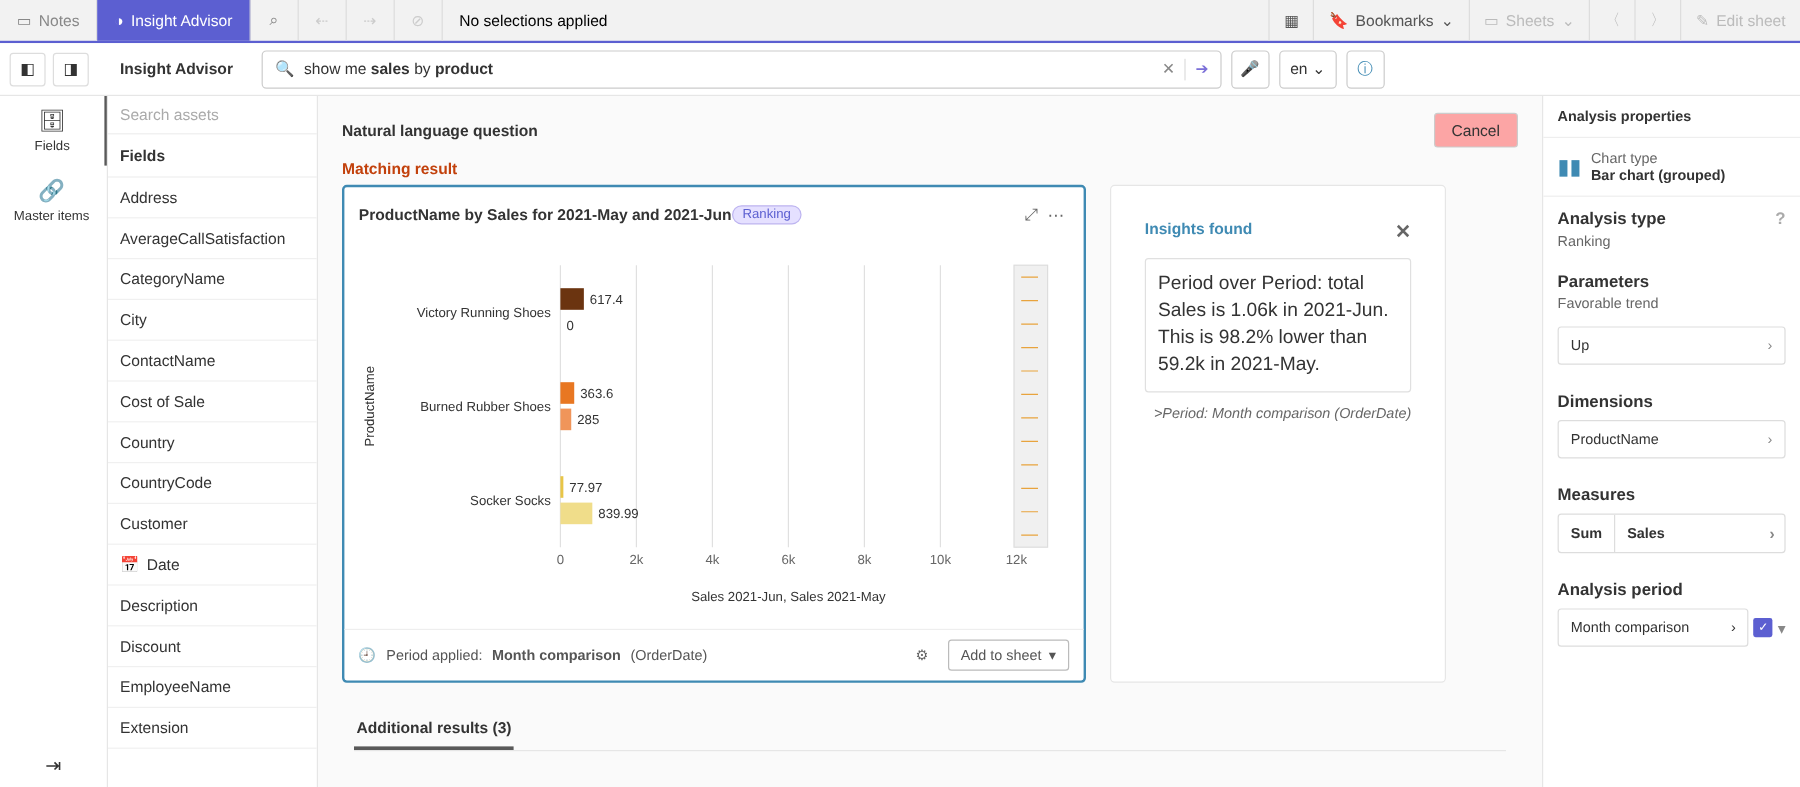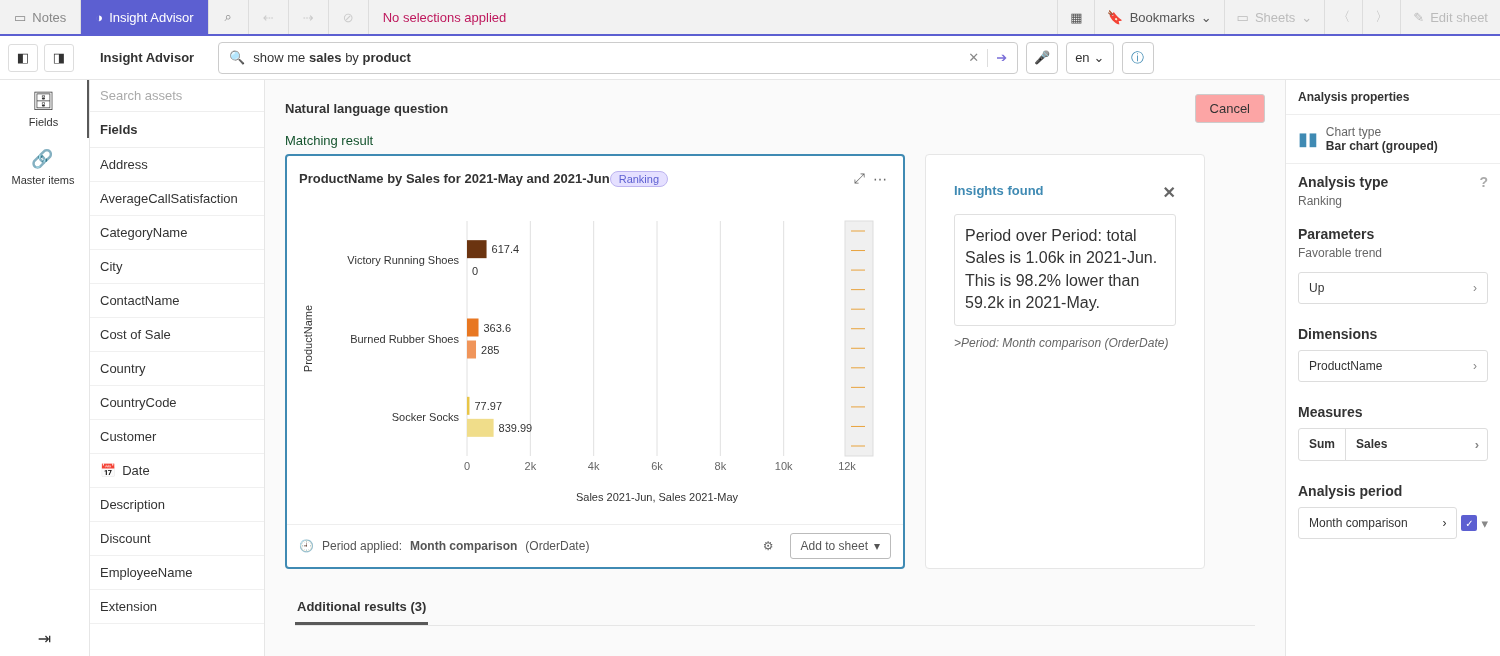--- a/index.html
+++ b/index.html
@@ -1,21 +1,21 @@
 <!DOCTYPE html>
 <html><head>
 <meta charset="utf-8">
 <style>
 * { box-sizing: border-box; margin: 0; padding: 0; font-family: -apple-system, BlinkMacSystemFont, "Segoe UI", Arial, sans-serif; }
 body { width: 1500px; height: 656px; background: #fff; font-size: 13px; color: #333; overflow: hidden; }
 .topbar { height: 36px; background: #f2f2f2; border-bottom: 2px solid #5C5FD1; display: flex; align-items: stretch; }
 .topbar .tab { display: flex; align-items: center; padding: 0 14px; gap: 6px; border-right: 1px solid #ddd; cursor: pointer; color: #888; }
 .topbar .tab.active { background: #5C5FD1; color: #fff; font-weight: 500; }
 .topbar .iconbtn { display:flex; align-items:center; justify-content:center; width:40px; border-right:1px solid #ddd; cursor:pointer; color:#888; }
-.topbar .noselections { display:flex; align-items:center; padding:11px 14px; color:#be185d; }
+.topbar .noselections { display:flex; align-items:center; padding:11px 14px; color:#000000; }
 .topbar .spacer { flex:1; }
 .topbar .rightbtn { display:flex; align-items:center; padding:0 12px; border-left:1px solid #ddd; gap:6px; color:#555; cursor:pointer; }
 .topbar .rightbtn.disabled { color:#bbb; cursor:default; }
 .subbar { height: 44px; display:flex; align-items:center; background:#fff; border-bottom:1px solid #e6e6e6; }
 .subbar .panel-toggles { display:flex; gap:0; padding:0 8px; }
 .subbar .panel-toggle { width:30px; height:28px; border:1px solid #ddd; border-radius:3px; display:flex; align-items:center; justify-content:center; cursor:pointer; margin-right:6px; }
 .subbar .title { font-weight:600; padding:0 12px; }
 .searchwrap { flex:1; display:flex; align-items:center; padding:0 12px; }
 .searchbox { flex:1; max-width:800px; height:32px; border:1px solid #ccc; border-radius:4px; display:flex; align-items:center; padding:0 10px; gap:8px; }
 .circbtn { width:32px; height:32px; border:1px solid #ccc; border-radius:4px; display:flex; align-items:center; justify-content:center; margin-left:8px; cursor:pointer; }
@@ -32,37 +32,37 @@
 .fieldspanel .fieldslist::-webkit-scrollbar { width:10px; }
 .fieldspanel .fieldslist::-webkit-scrollbar-thumb { background:#ccc; border-radius:4px; }
 .fieldspanel .fielditem { padding:9px 10px; border-bottom:1px solid #f0f0f0; cursor:pointer; display:flex; align-items:center; gap:6px; }
 .centerarea { flex:1; display:flex; flex-direction:column; background:#fafafa; overflow-y:auto; position:relative; }
 .centerarea::-webkit-scrollbar { width:10px; }
 .centerarea::-webkit-scrollbar-thumb { background:#ccc; border-radius:4px; }
 .nlq-head { display:flex; align-items:center; padding:14px 20px 10px; }
 .nlq-head .title { font-weight:600; }
 .nlq-head .spacer { flex:1; }
 .nlq-head .cancelbtn { border:1px solid #ccc; background:#fca5a5; padding:6px 14px; border-radius:3px; cursor:pointer; }
-.matching { padding:0 20px 6px; font-weight:400; color:#14532d; }
+.matching { padding:0 20px 6px; font-weight:700; color:#c2410c; }
 .resultsrow { display:flex; gap:20px; padding:0 20px 16px; }
 .chartcard { width:620px; border:2px solid #3F8AB3; border-radius:4px; background:#fff; display:flex; flex-direction:column; }
 .chartcard .cardhead { display:flex; align-items:center; padding:10px 12px; gap:0; }
 .chartcard .cardtitle { font-weight:600; font-size:13px; }
 .badge { background:#E5E0FF; color:#5C5FD1; border:1px solid #bdb4f0; padding:1px 8px; border-radius:10px; font-size:11px; font-weight:500; }
 .cardhead .spacer { flex:1; }
 .cardhead .iconbtn { cursor:pointer; color:#666; padding:4px; font-size:14px; }
 .chartbody { flex:1; position:relative; padding:10px 20px 10px 10px; height:310px; }
 .chartfooter { border-top:1px solid #eee; padding:8px 12px; display:flex; align-items:center; gap:8px; font-size:12px; color:#555; }
 .addsheet { margin-left:auto; border:1px solid #bbb; padding:5px 10px; border-radius:3px; cursor:pointer; display:flex; align-items:center; gap:6px; }
 .learnicon { cursor:pointer; color:#666; }
 .insightcard { flex:1; max-width:280px; background:#fff; border:1px solid #e6e6e6; border-radius:4px; padding:28px; position:relative; }
 .insightcard .ihead { font-weight:600; color:#3F8AB3; margin-bottom:12px; display:flex; }
 .insightcard .closebtn { cursor:pointer; color:#666; font-size:16px; margin-left:auto; }
 .insightcard .ibox { border:1px solid #e0e0e0; border-radius:3px; padding:10px; font-size:16px; line-height:1.4; margin-bottom:10px; }
-.insightcard .inote { font-style:italic; font-size:12px; color:#666; }
+.insightcard .inote { font-style:italic; font-size:12px; color:#666;text-align:right; }
 .additional { padding:6px 30px 14px; }
 .additional .tabline { border-bottom:1px solid #e6e6e6; }
 .additional .tab { display:inline-block; padding:8px 2px; font-weight:600; border-bottom:3px solid #595959; }
 .rightpanel { width:215px; border-left:1px solid #e6e6e6; background:#fff; overflow-y:auto; position:relative; }
 .rightpanel::-webkit-scrollbar { width:10px; }
 .rightpanel::-webkit-scrollbar-thumb { background:#ccc; border-radius:4px; }
 .rp-head { font-weight:600; padding:10px 12px; border-bottom:1px solid #eee; font-size:12px; }
 .rp-row { padding:10px 12px; border-bottom:1px solid #eee; font-size:12px; }
 .rp-row .label { color:#666; }
 .rp-row .value { font-weight:600; }

